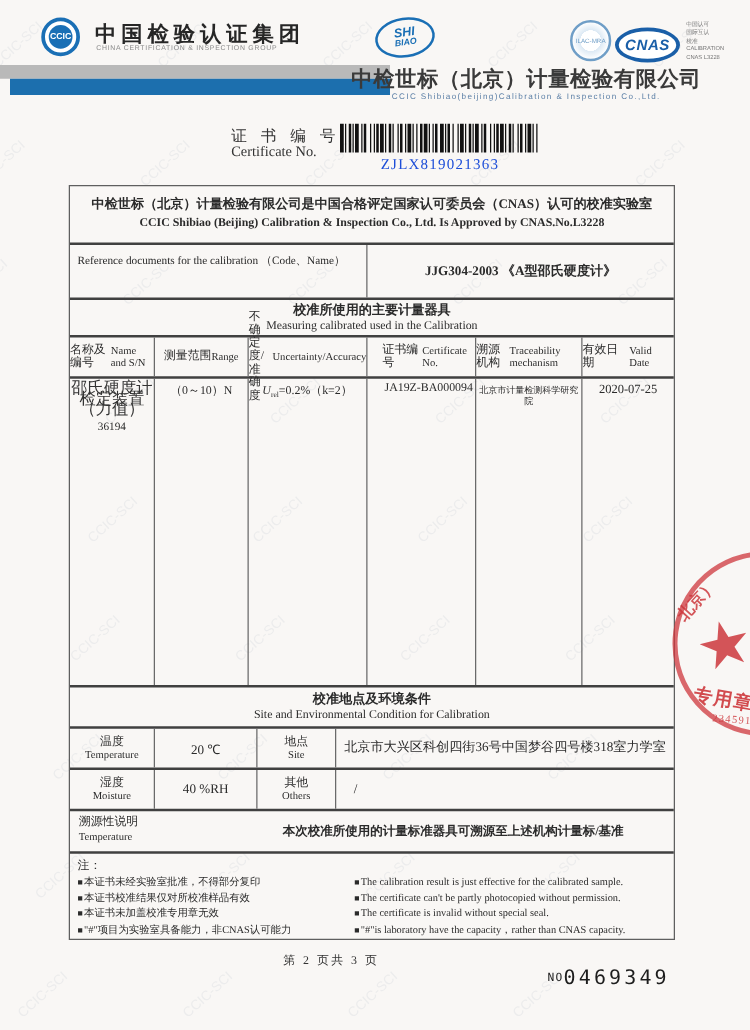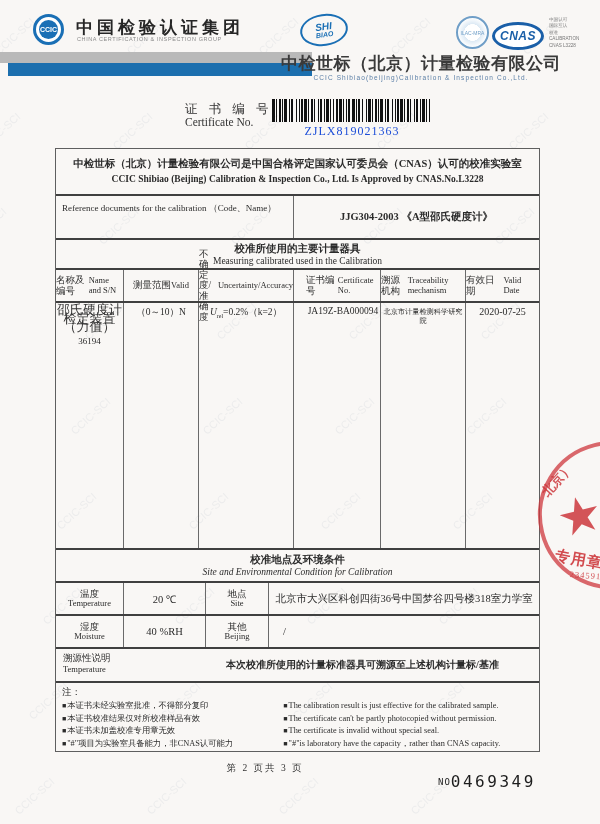--- a/index.html
+++ b/index.html
@@ -85,21 +85,21 @@
   .data-cell { padding-top:3px; text-align:center; }
   .inst-name { font-size:13px; line-height:8.5px; color:#333; }
   .inst-sn { font-size:9px; margin-top:4px; }
   .fs9 { font-size:9.5px; }
   .fs10 { font-size:10px; }
   .trace-small { font-size:7.2px; line-height:8.5px; padding:2px 2px 0 2px; }
   .ital { font-style:italic; }
   sub.small { font-size:6px; }
   .env-title { height:33px; flex-direction:column; justify-content:center; }
   .env-title .t-cn { line-height:13px; font-weight:600; }
-  .env-title .t-en { line-height:12px;font-style:italic; }
+  .env-title .t-en { line-height:12px; }
   .env-row { height:33px; }
   .e1{width:68px;} .e2{width:82px;} .e3{width:63px;} .e4{flex:1;}
   .env-lab { display:flex; flex-direction:column; align-items:center; justify-content:center; }
   .env-lab .cn { font-size:9.5px; line-height:10.5px; }
   .env-lab .en { font-size:8.5px; line-height:9.5px; }
   .env-val { display:flex; align-items:center; justify-content:center; font-size:10.5px; }
   .env-addr { display:flex; align-items:center; justify-content:center; text-align:center;
               font-size:10.5px; line-height:13px; padding:0 4px; }
   .env-slash { justify-content:flex-start; padding-left:14px; }
   .trace-row { height:34px; }
@@ -334,21 +334,21 @@
       <div class="t-en">Measuring calibrated used in the Calibration</div>
     </div>
 
     <div class="row hdr-row">
       <div class="cell hdr-cell c1">
         <div class="cn">名称及编号</div>
         <div class="en">Name and S/N</div>
       </div>
       <div class="cell hdr-cell c2">
         <div class="cn">测量范围</div>
-        <div class="en">Valid</div>
+        <div class="en">Range</div>
       </div>
       <div class="cell hdr-cell c3">
         <div class="cn">不确定度/准确度</div>
         <div class="en">Uncertainty/Accuracy</div>
       </div>
       <div class="cell hdr-cell c4">
         <div class="cn">证书编号</div>
         <div class="en">Certificate No.</div>
       </div>
       <div class="cell hdr-cell c5">
@@ -396,21 +396,21 @@
     </div>
 
     <div class="row env-row">
       <div class="cell env-lab e1">
         <div class="cn">湿度</div>
         <div class="en">Moisture</div>
       </div>
       <div class="cell env-val e2">40 %RH</div>
       <div class="cell env-lab e3">
         <div class="cn">其他</div>
-        <div class="en">Beijing</div>
+        <div class="en">Others</div>
       </div>
       <div class="cell env-val env-slash e4">/</div>
     </div>
 
     <div class="row trace-row">
       <div class="cell trace-lab">
         <div class="cn">溯源性说明</div>
         <div class="en">Temperature</div>
       </div>
       <div class="cell trace-val">本次校准所使用的计量标准器具可溯源至上述机构计量标/基准</div>

